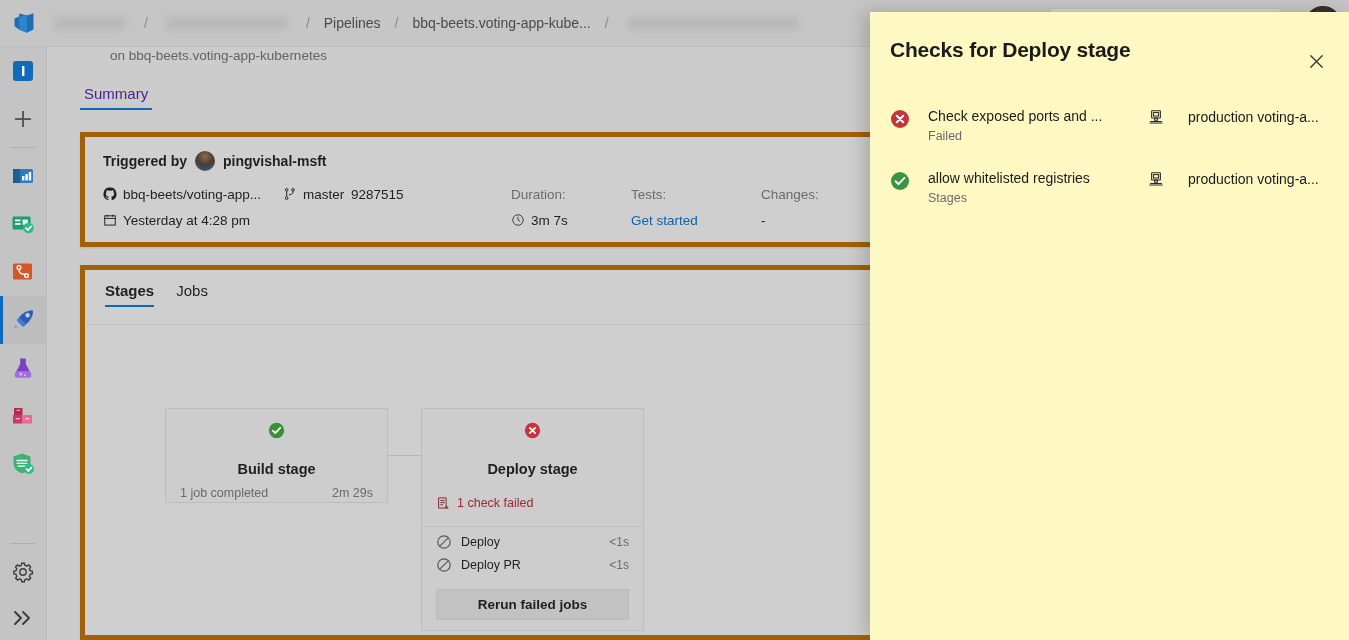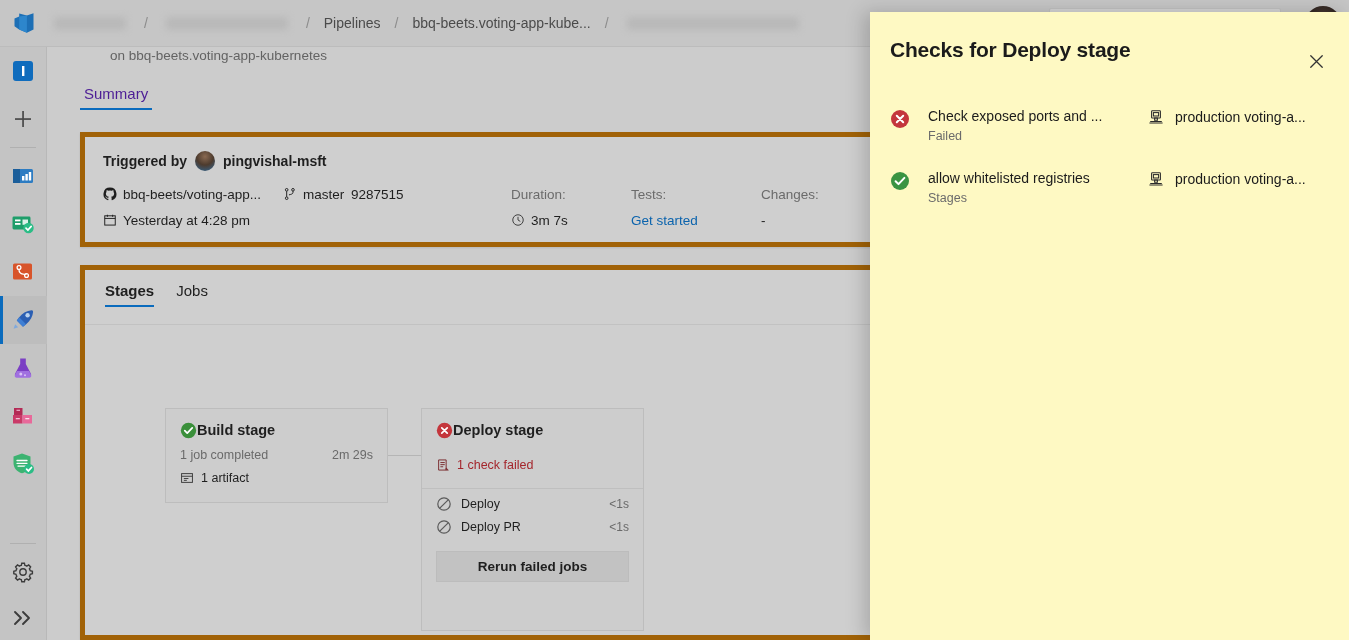--- a/index.html
+++ b/index.html
@@ -150,21 +150,21 @@
   .stage-canvas { position: absolute; left: 0; top: 55px; right: 0; bottom: 0; }
 
   .stage-box {
     position: absolute;
     background: #cdcdcd;
     border: 1px solid #bdbdbd;
   }
   #build-stage { left: 80px; top: 83px; width: 223px; height: 95px; }
   #deploy-stage { left: 336px; top: 83px; width: 223px; height: 223px; }
 
-  .stage-head { display: flex; align-items: flex-start; gap: 0; padding: 13px 14px 0 14px; }
+  .stage-head { display: flex; align-items: center; gap: 22px; padding: 13px 14px 0 14px; flex-direction: column; }
   .stage-title { font-size: 14.5px; font-weight: 600; color: #1f1f1f; }
 
   .status-dot { width: 17px; height: 17px; border-radius: 50%; display: inline-flex; align-items: center; justify-content: center; flex: none; }
   .status-dot svg { width: 17px; height: 17px; }
 
   .stage-sub {
     display: flex; justify-content: space-between; align-items: center;
     padding: 9px 14px 0 14px; font-size: 12.5px; color: #6a6a6a;
   }
   .stage-artifact {
@@ -230,21 +230,21 @@
   .check-list { padding: 17px 0 0 0; }
   .check-row {
     display: flex; align-items: flex-start;
     padding: 0 20px 0 20px; height: 62px;
   }
   .check-status { width: 20px; height: 20px; margin-top: 2px; flex: none; }
   .check-status svg { width: 20px; height: 20px; }
   .check-main { width: 238px; padding-left: 18px; }
   .check-name { font-size: 14px; color: #1b1b1b; line-height: 19px; }
   .check-state { font-size: 12.5px; color: #6b6b6b; margin-top: 3px; }
-  .check-res { display: flex; align-items: center; gap: 11px; padding-top: 2px; }
+  .check-res { display: flex; align-items: center; gap: 24px; padding-top: 2px; }
   .check-res svg { width: 16px; height: 16px; flex: none; }
   .check-res-name { font-size: 14px; color: #1b1b1b; white-space: nowrap; }
 </style>
 </head>
 <body>
 
 <div id="page-root">
 
   <div class="topbar">
     <div class="org-logo">
@@ -470,27 +470,20 @@
               <svg viewBox="0 0 20 20">
                 <circle cx="10" cy="10" r="9" fill="#3a8f3a"></circle>
                 <path d="M5.6 10.2 l2.9 2.9 l5.9 -6.2" stroke="#ffffff" stroke-width="2" fill="none" stroke-linecap="round" stroke-linejoin="round"></path>
               </svg>
             </span>
             <span class="stage-title">Build stage</span>
           </div>
           <div class="stage-sub">
             <span>1 job completed</span>
             <span>2m 29s</span>
-          </div>
-          <div class="stage-artifact">
-            <svg viewBox="0 0 16 16" fill="none" stroke="#3c3c3c" stroke-width="1.1">
-              <rect x="1.8" y="3" width="12.4" height="10"></rect>
-              <path d="M1.8 6 h12.4 M4.4 8.6 h5.2 M4.4 10.7 h3.4"></path>
-            </svg>
-            <span>1 artifact</span>
           </div>
         </div>
 
         <div class="stage-box" id="deploy-stage">
           <div class="stage-head">
             <span class="status-dot">
               <svg viewBox="0 0 20 20">
                 <circle cx="10" cy="10" r="9" fill="#c4363c"></circle>
                 <path d="M6.8 6.8 l6.4 6.4 M13.2 6.8 l-6.4 6.4" stroke="#ffffff" stroke-width="2" stroke-linecap="round"></path>
               </svg>

